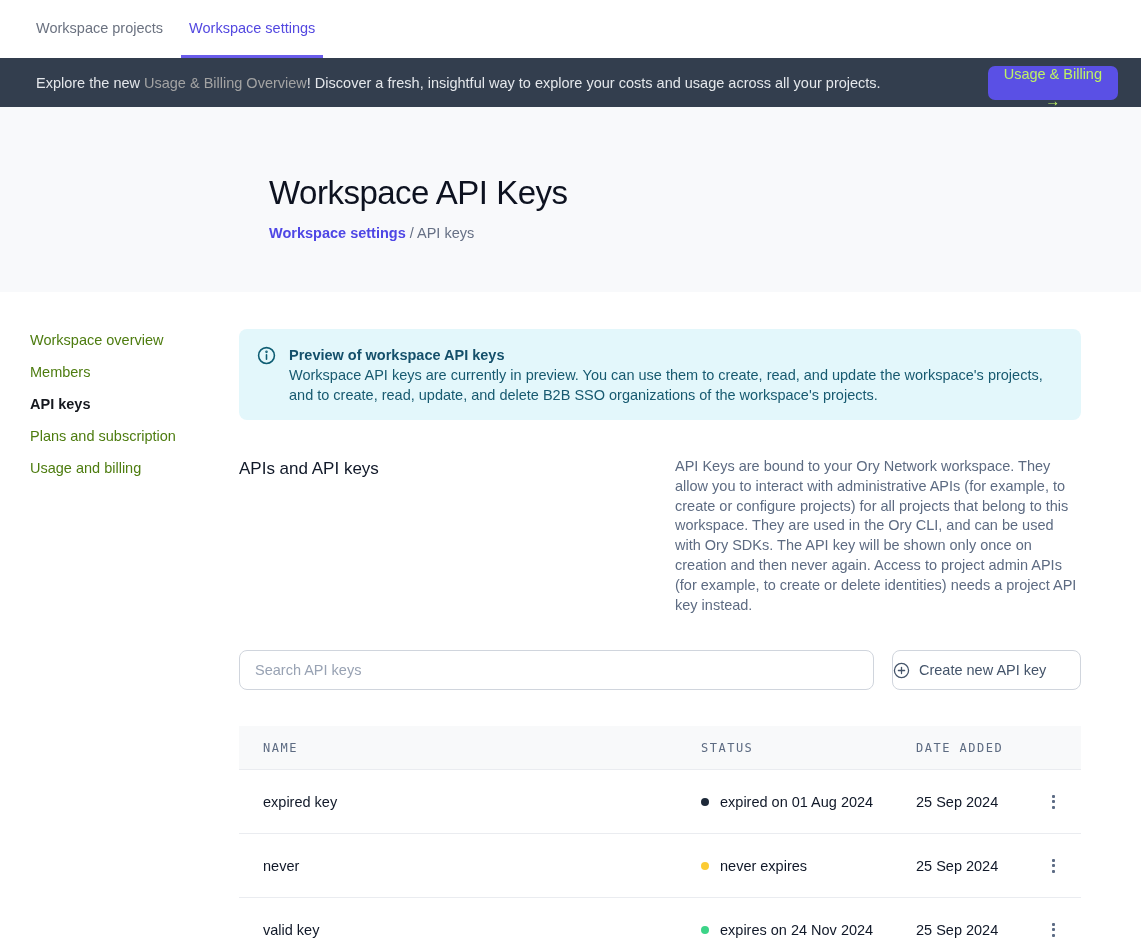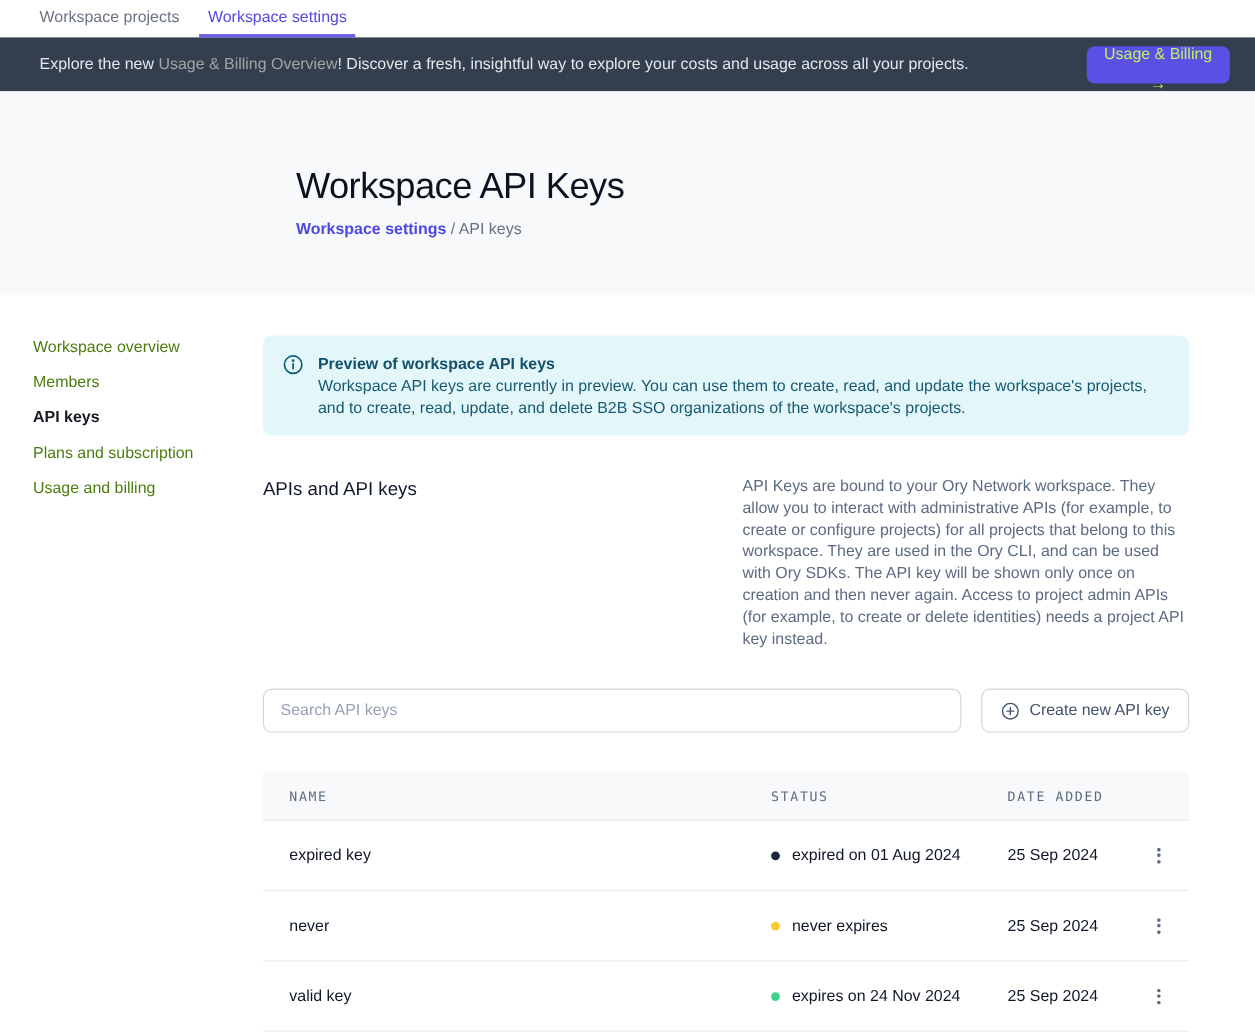--- a/index.html
+++ b/index.html
@@ -6,21 +6,21 @@
   html, body { width: 1141px; height: 940px; overflow: hidden; }
   body {
     font-family: "Liberation Sans", sans-serif;
     background: #ffffff;
     color: #101828;
     -webkit-font-smoothing: antialiased;
   }
 
   
   .tabbar {
-    height: 34px;
+    height: 58px;
     background: #ffffff;
     display: flex;
     align-items: stretch;
     padding-left: 28px;
   }
   .tab {
     display: flex;
     align-items: center;
     padding: 0 8px;
     margin-right: 10px;
@@ -124,21 +124,20 @@
   }
   .search-input::placeholder { color: #98A2B3; }
   .create-btn {
     width: 189px;
     height: 40px;
     background: #ffffff;
     border: 1px solid #D0D5DD;
     border-radius: 8px;
     display: flex;
     align-items: center;
-    justify-content: center;
     gap: 9px;
     font-size: 14.5px;
     font-family: "Liberation Sans", sans-serif;
     color: #44546A;
     cursor: pointer;
   }
 
   
   .table { margin-top: 36px; }
   .t-head {

